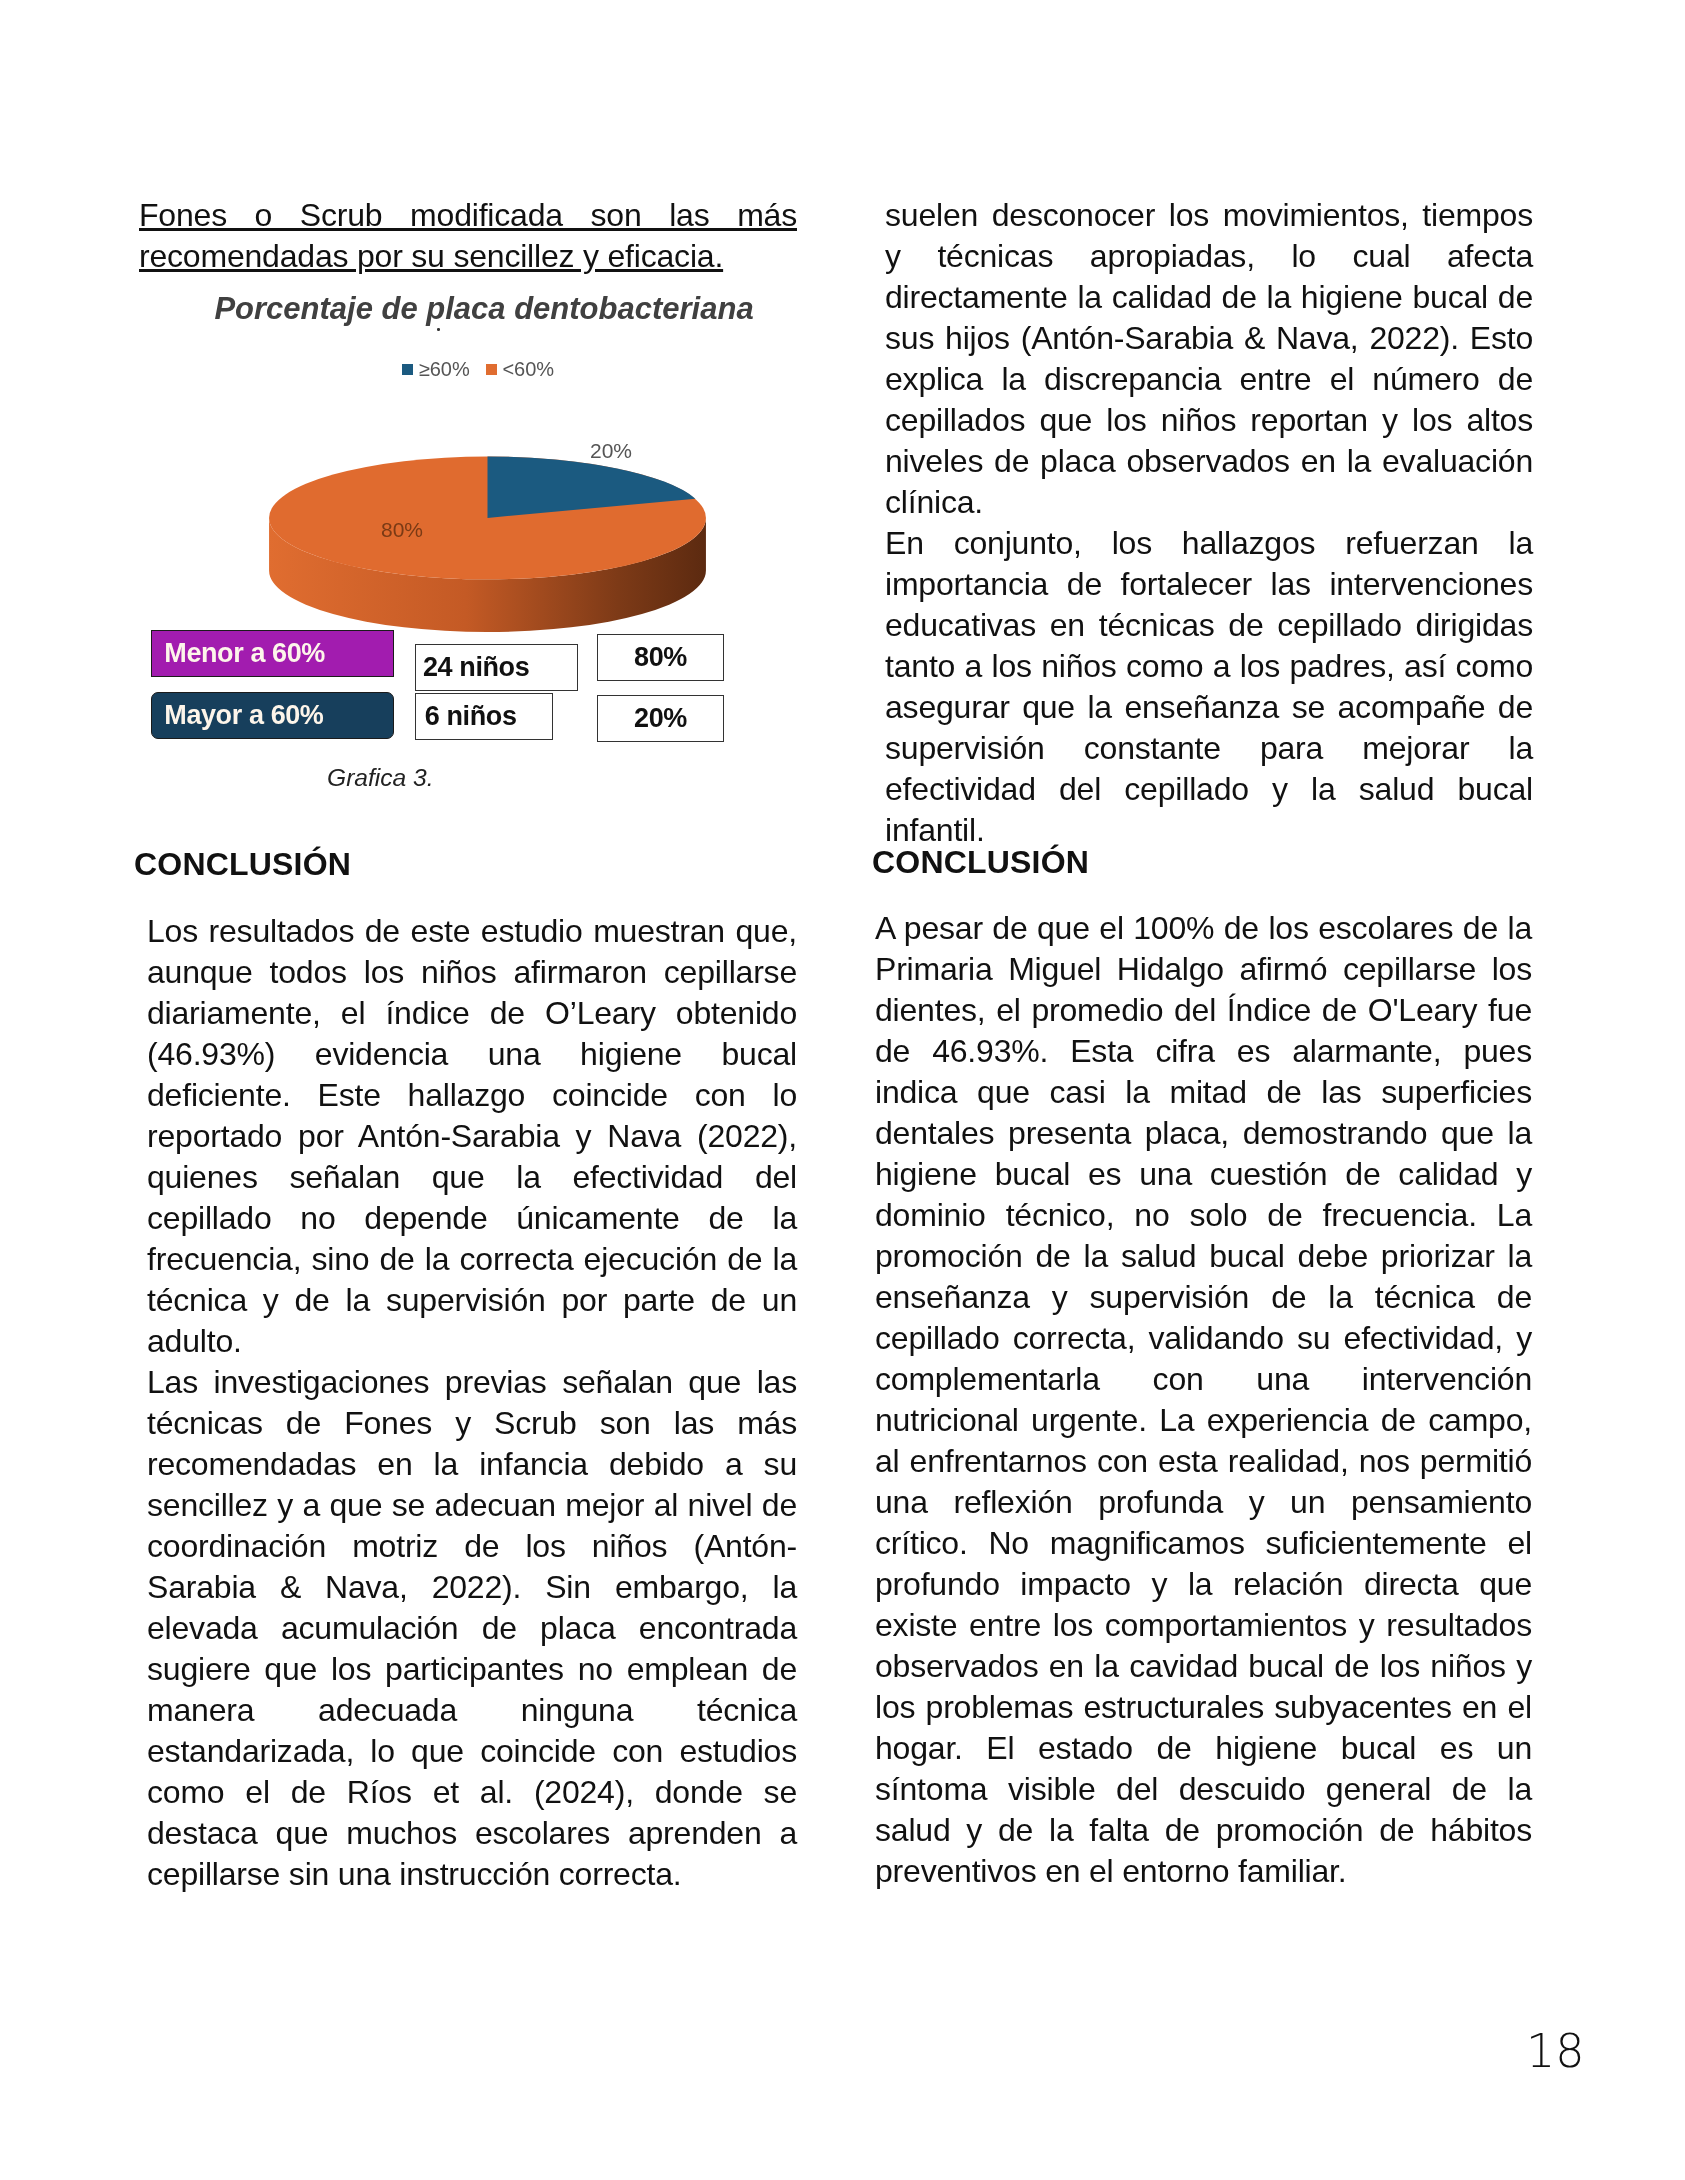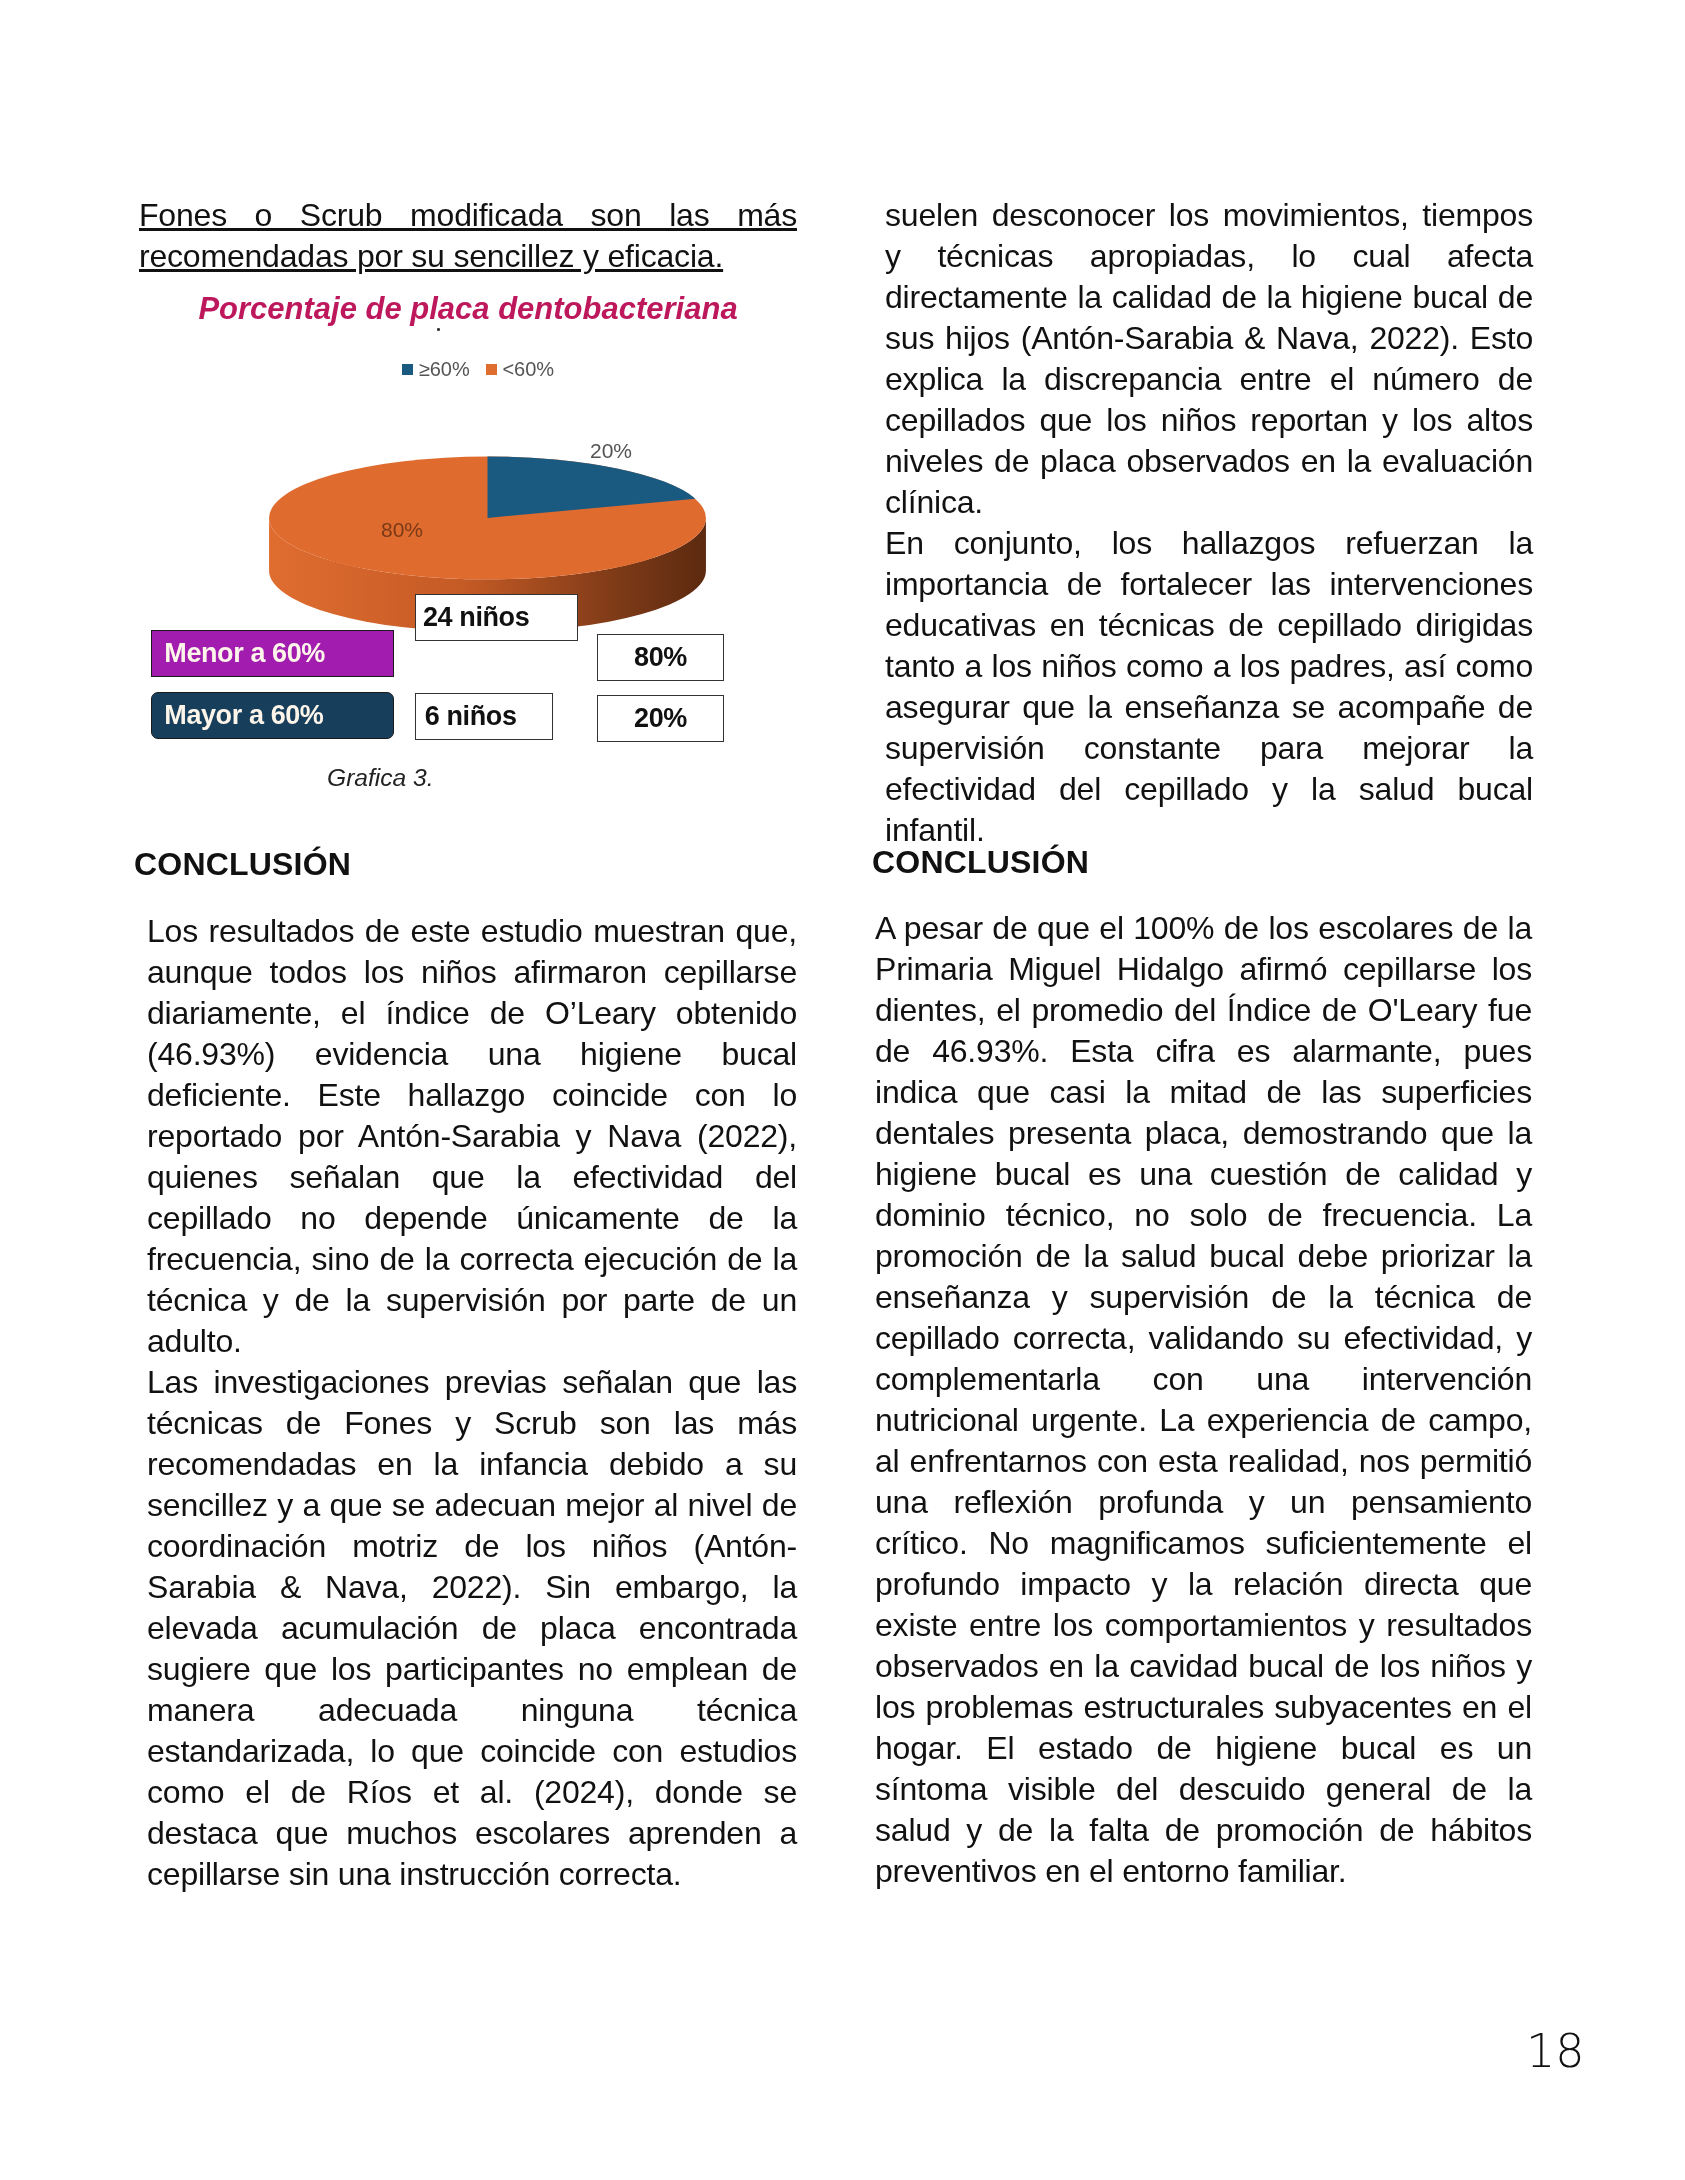--- a/index.html
+++ b/index.html
@@ -29,23 +29,23 @@
       font-weight: bold;
       font-size: 32px;
       letter-spacing: 0.2px;
       color: #111;
     }
     #heading-discusion { left: 134px; top: 846px; }
     #heading-conclusion { left: 872px; top: 844px; }
 
     
     #chart-title {
-      position: absolute; left: 108px; top: 291px; width: 720px;
+      position: absolute; left: 124px; top: 291px; width: 720px;
       text-align: center; font-weight: bold; font-style: italic;
-      font-size: 31px; color: #be185d;
+      font-size: 31px; color: #404040;
     }
     #chart-dot {
       position: absolute; left: 437px; top: 328px; width: 2.6px; height: 2.6px; background: #333; border-radius: 50%;
     }
     #chart-legend {
       position: absolute; left: 402px; top: 358px;
       display: flex; align-items: center; gap: 16px;
       font-size: 20px; color: #555;
     }
     .legend-item { display: flex; align-items: center; gap: 5.3px; }
@@ -61,21 +61,21 @@
       display: flex; align-items: center;
       font-family: "Liberation Sans", sans-serif;
       font-weight: bold;
       font-size: 27px;
       letter-spacing: -0.4px;
     }
     .tbl-label { color: #fdf5ea; padding-left: 12.3px; border: 1.8px solid #1b1b1b; }
     .tbl-box { background: #fff; border: 1.8px solid #333; color: #111; }
     #cell-menor-label { left: 151px; top: 630px; width: 243px; background: #a21caf; }
     #cell-mayor-label { left: 151px; top: 692px; width: 243px; background: #173f5c; border-radius: 7px; }
-    #cell-menor-count { left: 415px; top: 594px; width: 163px; padding-left: 7px; }
+    #cell-menor-count { left: 415px; top: 644px; width: 163px; padding-left: 7px; }
     #cell-mayor-count { left: 415px; top: 693px; width: 138px; padding-left: 8.8px; }
     #cell-menor-pct { left: 597px; top: 634px; width: 127px; justify-content: center; }
     #cell-mayor-pct { left: 597px; top: 695px; width: 127px; justify-content: center; }
 
     #chart-caption {
       position: absolute; left: 327px; top: 764px;
       font-style: italic; font-size: 24.6px; color: #222;
     }
 
     #page-number {

